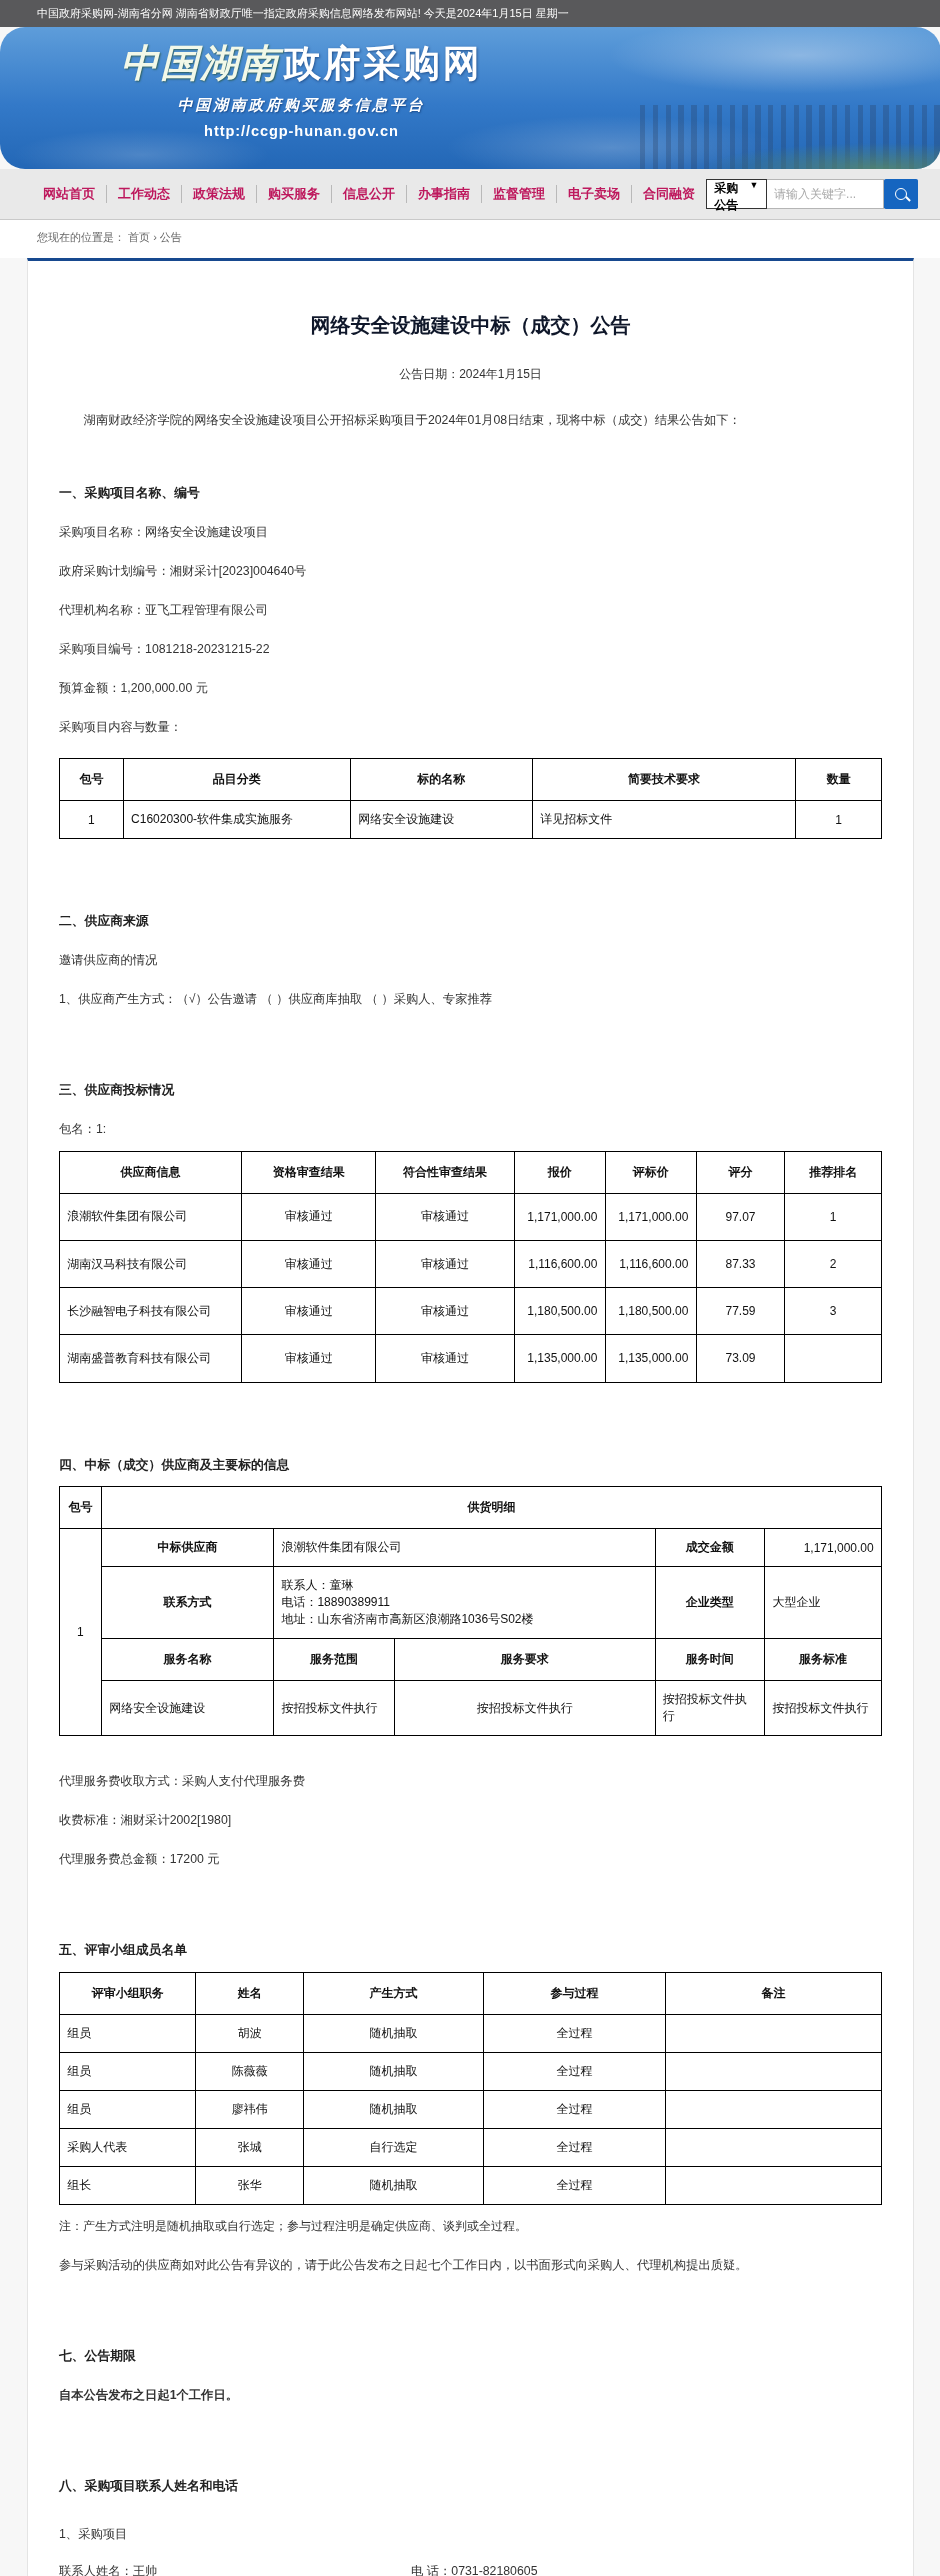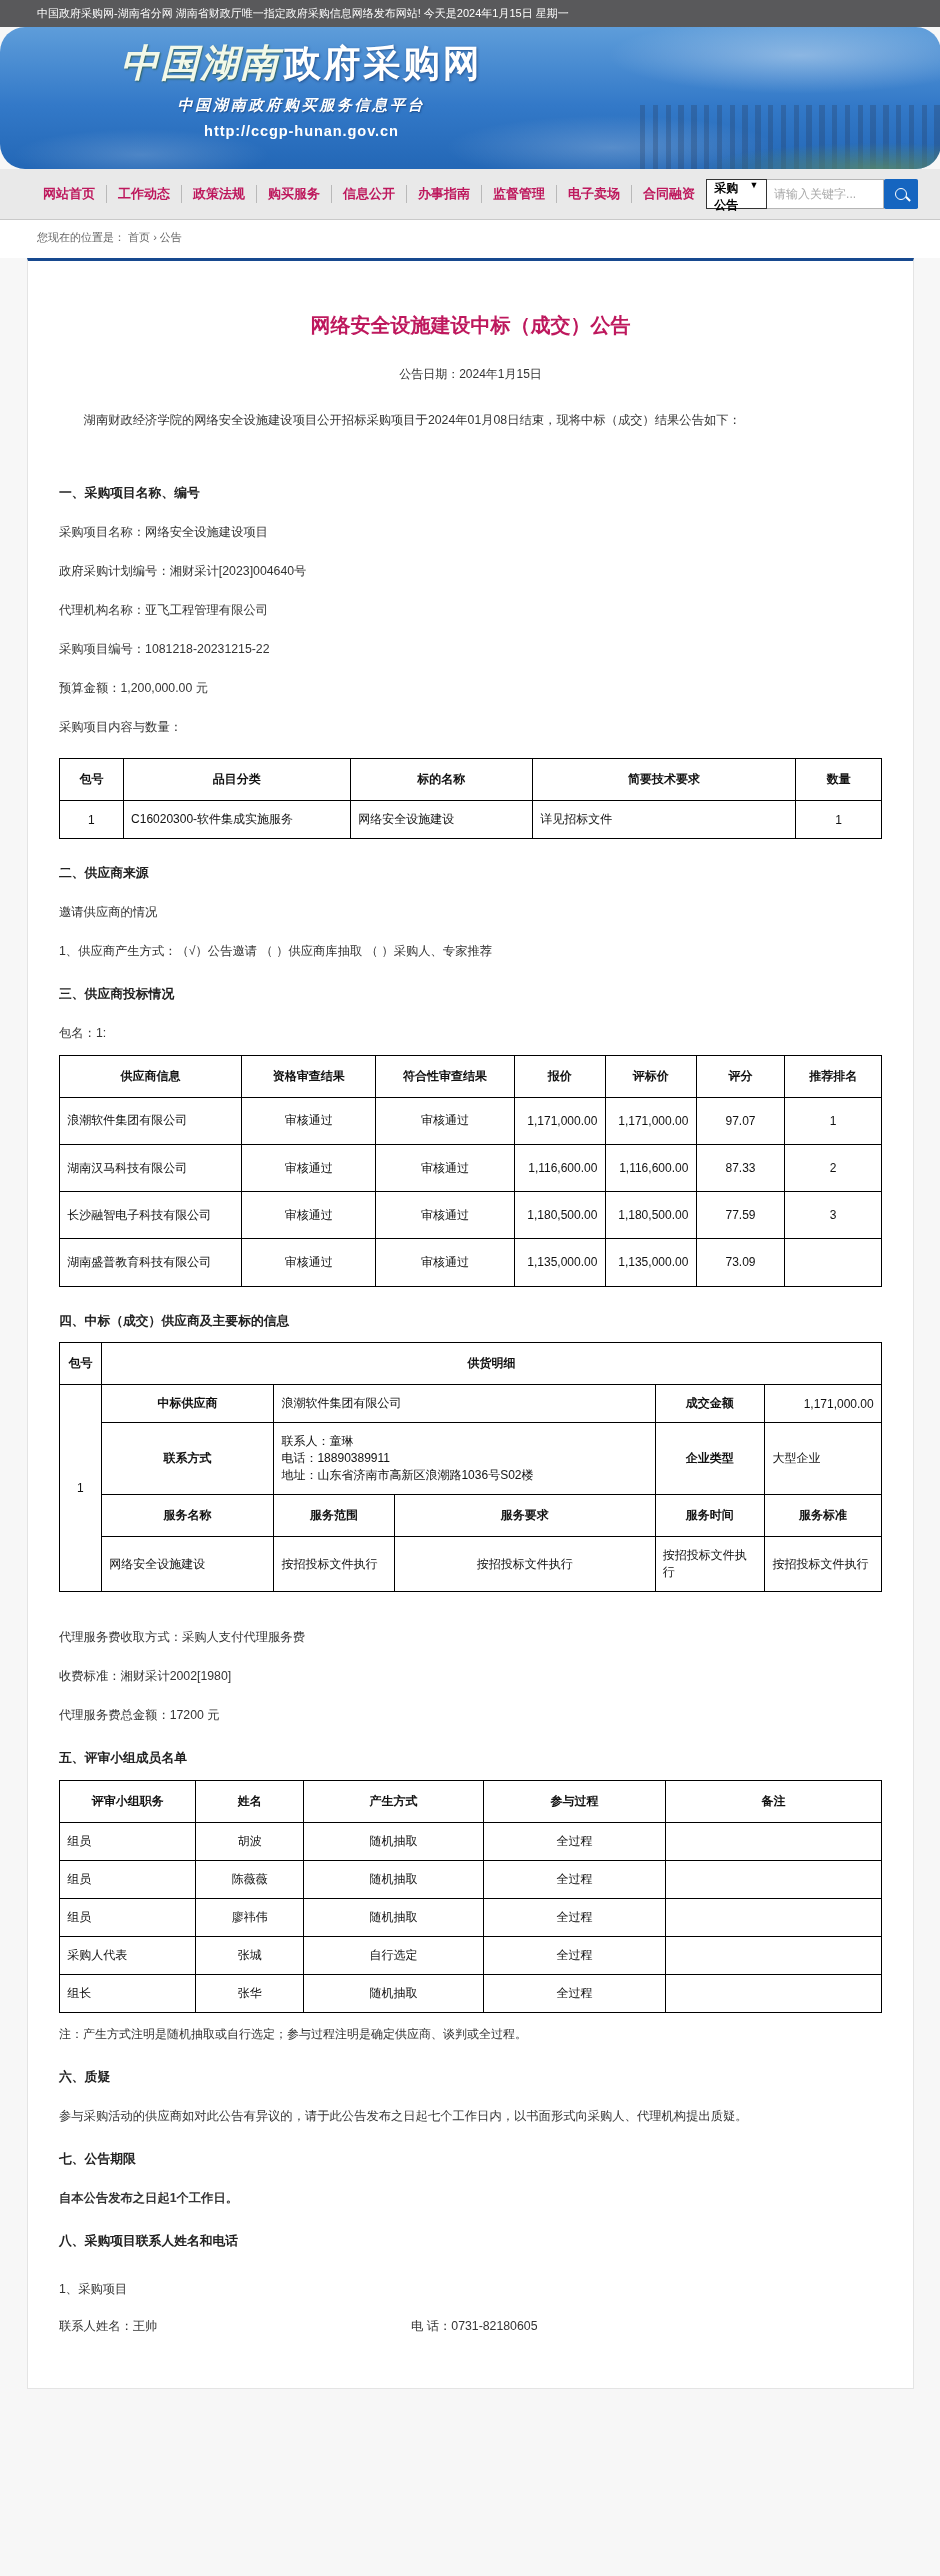--- a/index.html
+++ b/index.html
@@ -79,25 +79,25 @@
   .mag { position: relative; width: 12px; height: 12px; border: 1.8px solid #fff; border-radius: 50%; display: inline-block; }
   .mag::after { content: ""; position: absolute; left: 9px; top: 9px; width: 6.4px; height: 1.8px; background: #fff; transform: rotate(45deg); }
   
   .crumbs { background: #fff; height: 38px; line-height: 34px; font-size: 11px; color: #666; padding-left: 37px; }
   .crumbs a { color: #666; text-decoration: none; cursor: pointer; }
   
   .card {
     margin: 0 27px 16.4px; background: #fff; border: 0.9px solid #e4e4e4;
     border-top: 3.7px solid #17498f; padding: 11px 31px 33px;
   }
-  .doc-title { text-align: center; font-size: 20px; font-weight: bold; color: #be185d; margin: 40px 0 27px; }
+  .doc-title { text-align: center; font-size: 20px; font-weight: bold; color: #0f172a; margin: 40px 0 27px; }
   .doc-date { text-align: center; font-size: 12px; color: #333; margin-bottom: 27px; }
   .doc-intro { font-size: 12.3px; line-height: 20px; text-indent: 2em; color: #333; margin-bottom: 55px; }
   .sec-heading { font-size: 12.8px; font-weight: bold; color: #222; margin: 38px 0 9px; }
-  .mt-lg { margin-top: 26px; font-family: Liberation Serif, serif; }
+  .mt-lg { margin-top: 74px; font-family: Liberation Serif, serif; }
   .line { font-size: 12.3px; color: #333; margin: 22px 0; }
   
   table.data { width: 100%; border-collapse: collapse; border: 1.8px solid #000; margin: 12.8px 0 5.5px; }
   table.data th, table.data td { border: 0.9px solid #000; font-size: 12px; color: #111; padding: 10px 7.3px; }
   table.data th { font-weight: bold; text-align: center; padding: 12px 7.3px; }
   .t-c { text-align: center; } .t-r { text-align: right; } .t-l { text-align: left; }
   .bold { font-weight: bold; }
   table.data td.tall { padding: 14.6px 7.3px; }
   .note-line { font-size: 12px; color: #333; margin: 12.8px 0 0; }
   
@@ -364,21 +364,20 @@
       <td class="t-l">组长</td>
       <td class="t-c">张华</td>
       <td class="t-c">随机抽取</td>
       <td class="t-c">全过程</td>
       <td class="t-c"></td>
     </tr>
   </tbody>
     </table>
   <div class="note-line">注：产生方式注明是随机抽取或自行选定；参与过程注明是确定供应商、谈判或全过程。</div>
 
-  <div class="sec-heading mt-lg">六、质疑</div>
   <div class="line">参与采购活动的供应商如对此公告有异议的，请于此公告发布之日起七个工作日内，以书面形式向采购人、代理机构提出质疑。</div>
 
   <div class="sec-heading mt-lg">七、公告期限</div>
   <div class="line bold">自本公告发布之日起1个工作日。</div>
 
   <div class="sec-heading mt-lg">八、采购项目联系人姓名和电话</div>
 
   <div class="c-group-label">1、采购项目</div>
   <div class="c-row">
     <span class="c-left">联系人姓名：王帅</span>

